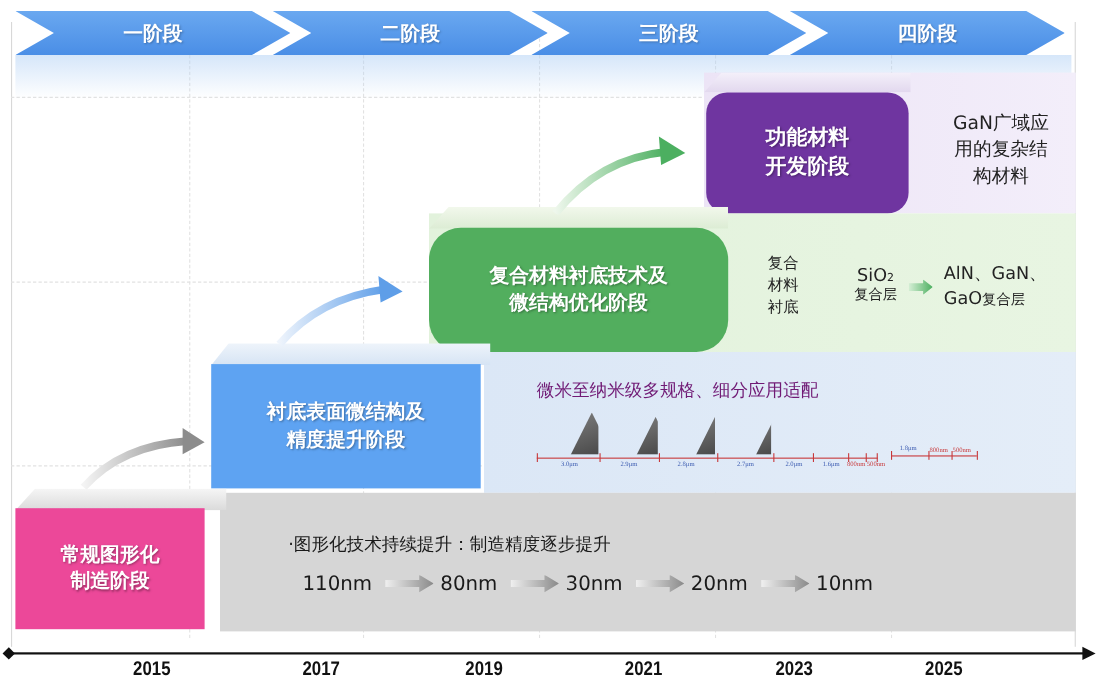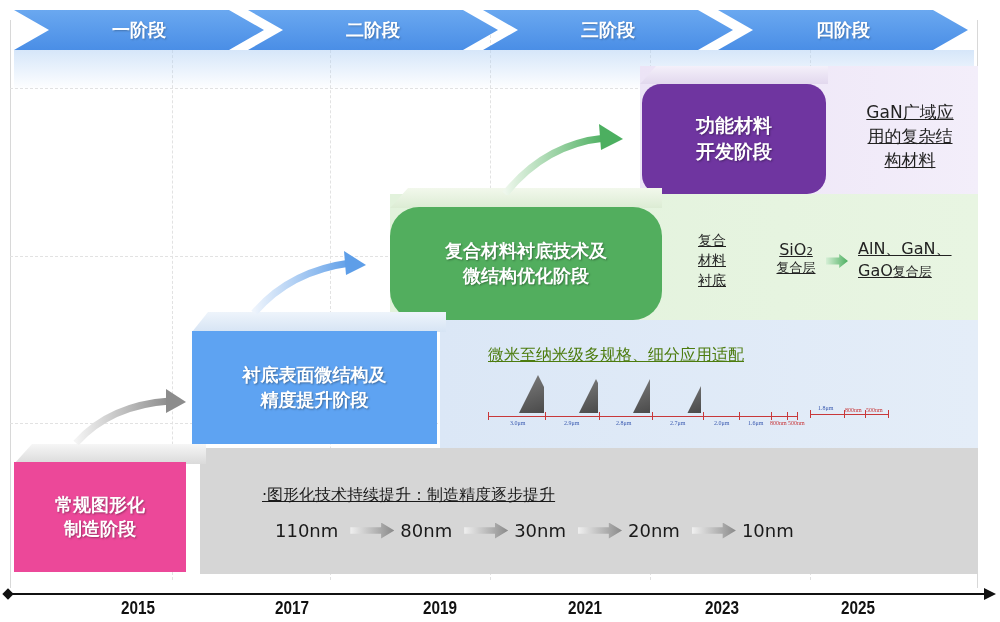--- a/index.html
+++ b/index.html
@@ -22,21 +22,21 @@
 
   
   .top-face { position: absolute; }
   .side-panel { position: absolute; }
   .label-box { position: absolute; color: #fff; font-weight: bold; font-size: 19px;
                display: flex; align-items: center; justify-content: center; text-align: center;
                line-height: 1.35; text-shadow: 1px 1px 2px rgba(0,0,0,0.35); }
 
   .arrow-curve { position: absolute; }
 
-  .txt { position: absolute; color: #222; text-decoration: underline; }
+  .txt { position: absolute; color: #222; }
   .nm-row { position: absolute; left: 275px; top: 520px; display: flex; align-items: center; }
   .nm { font-size: 18px; color: #1a1a1a; }
   .nm-arrow { width: 44px; height: 16px; margin: 0 6px 0 12px;
               background: linear-gradient(90deg, #f0f0f0, #8a8a8a);
               clip-path: polygon(0 30%, 70% 30%, 70% 0, 100% 50%, 70% 100%, 70% 70%, 0 70%); }
 
   .pyramids { position: absolute; left: 488px; top: 375px; }
   .pyr { position: absolute; background: linear-gradient(160deg, #8a8a8a, #4a4a4a);
          clip-path: path('M0 100 Q 30 40 50 0 Q 70 40 100 100 Z'); }
   .scale-line { position: absolute; border-top: 1px solid #c8383a; }
@@ -108,21 +108,21 @@
 </div>
 
 <div class="side-panel" style="left:440px;top:320px;width:538px;height:128px;background:linear-gradient(90deg,#dbe7f6,#e4edf8);"></div>
 <div class="top-face" style="left:192px;top:312px;width:254px;height:20px;background:linear-gradient(#eef4fb,#d6e4f4);clip-path:polygon(16px 0,100% 0,100% 100%,0 100%);"></div>
 <div class="label-box" style="left:192px;top:331px;width:245px;height:113px;background:#5ea3f2;font-size:18px;">
   <div>
       <div>衬底表面微结构及</div>
       <div>精度提升阶段</div>
     </div>
 </div>
-<div class="txt" style="left:488px;top:345px;font-size:16px;color:#4d7c0f;">微米至纳米级多规格、细分应用适配</div>
+<div class="txt" style="left:488px;top:345px;font-size:16px;color:#701a75;">微米至纳米级多规格、细分应用适配</div>
 
 <div class="pyramids">
   <div class="pyr" style="left:0;top:0;width:56px;height:38px;"></div>
   <div class="pyr" style="left:58px;top:4px;width:52px;height:34px;"></div>
   <div class="pyr" style="left:112px;top:4px;width:50px;height:34px;"></div>
   <div class="pyr" style="left:165px;top:7px;width:48px;height:31px;"></div>
   <div class="pyr" style="left:216px;top:14px;width:33px;height:24px;"></div>
   <div class="pyr" style="left:252px;top:17px;width:30px;height:21px;"></div>
   <div class="pyr" style="left:284px;top:27px;width:14px;height:11px;"></div>
   <div class="pyr" style="left:300px;top:30px;width:9px;height:8px;"></div>

